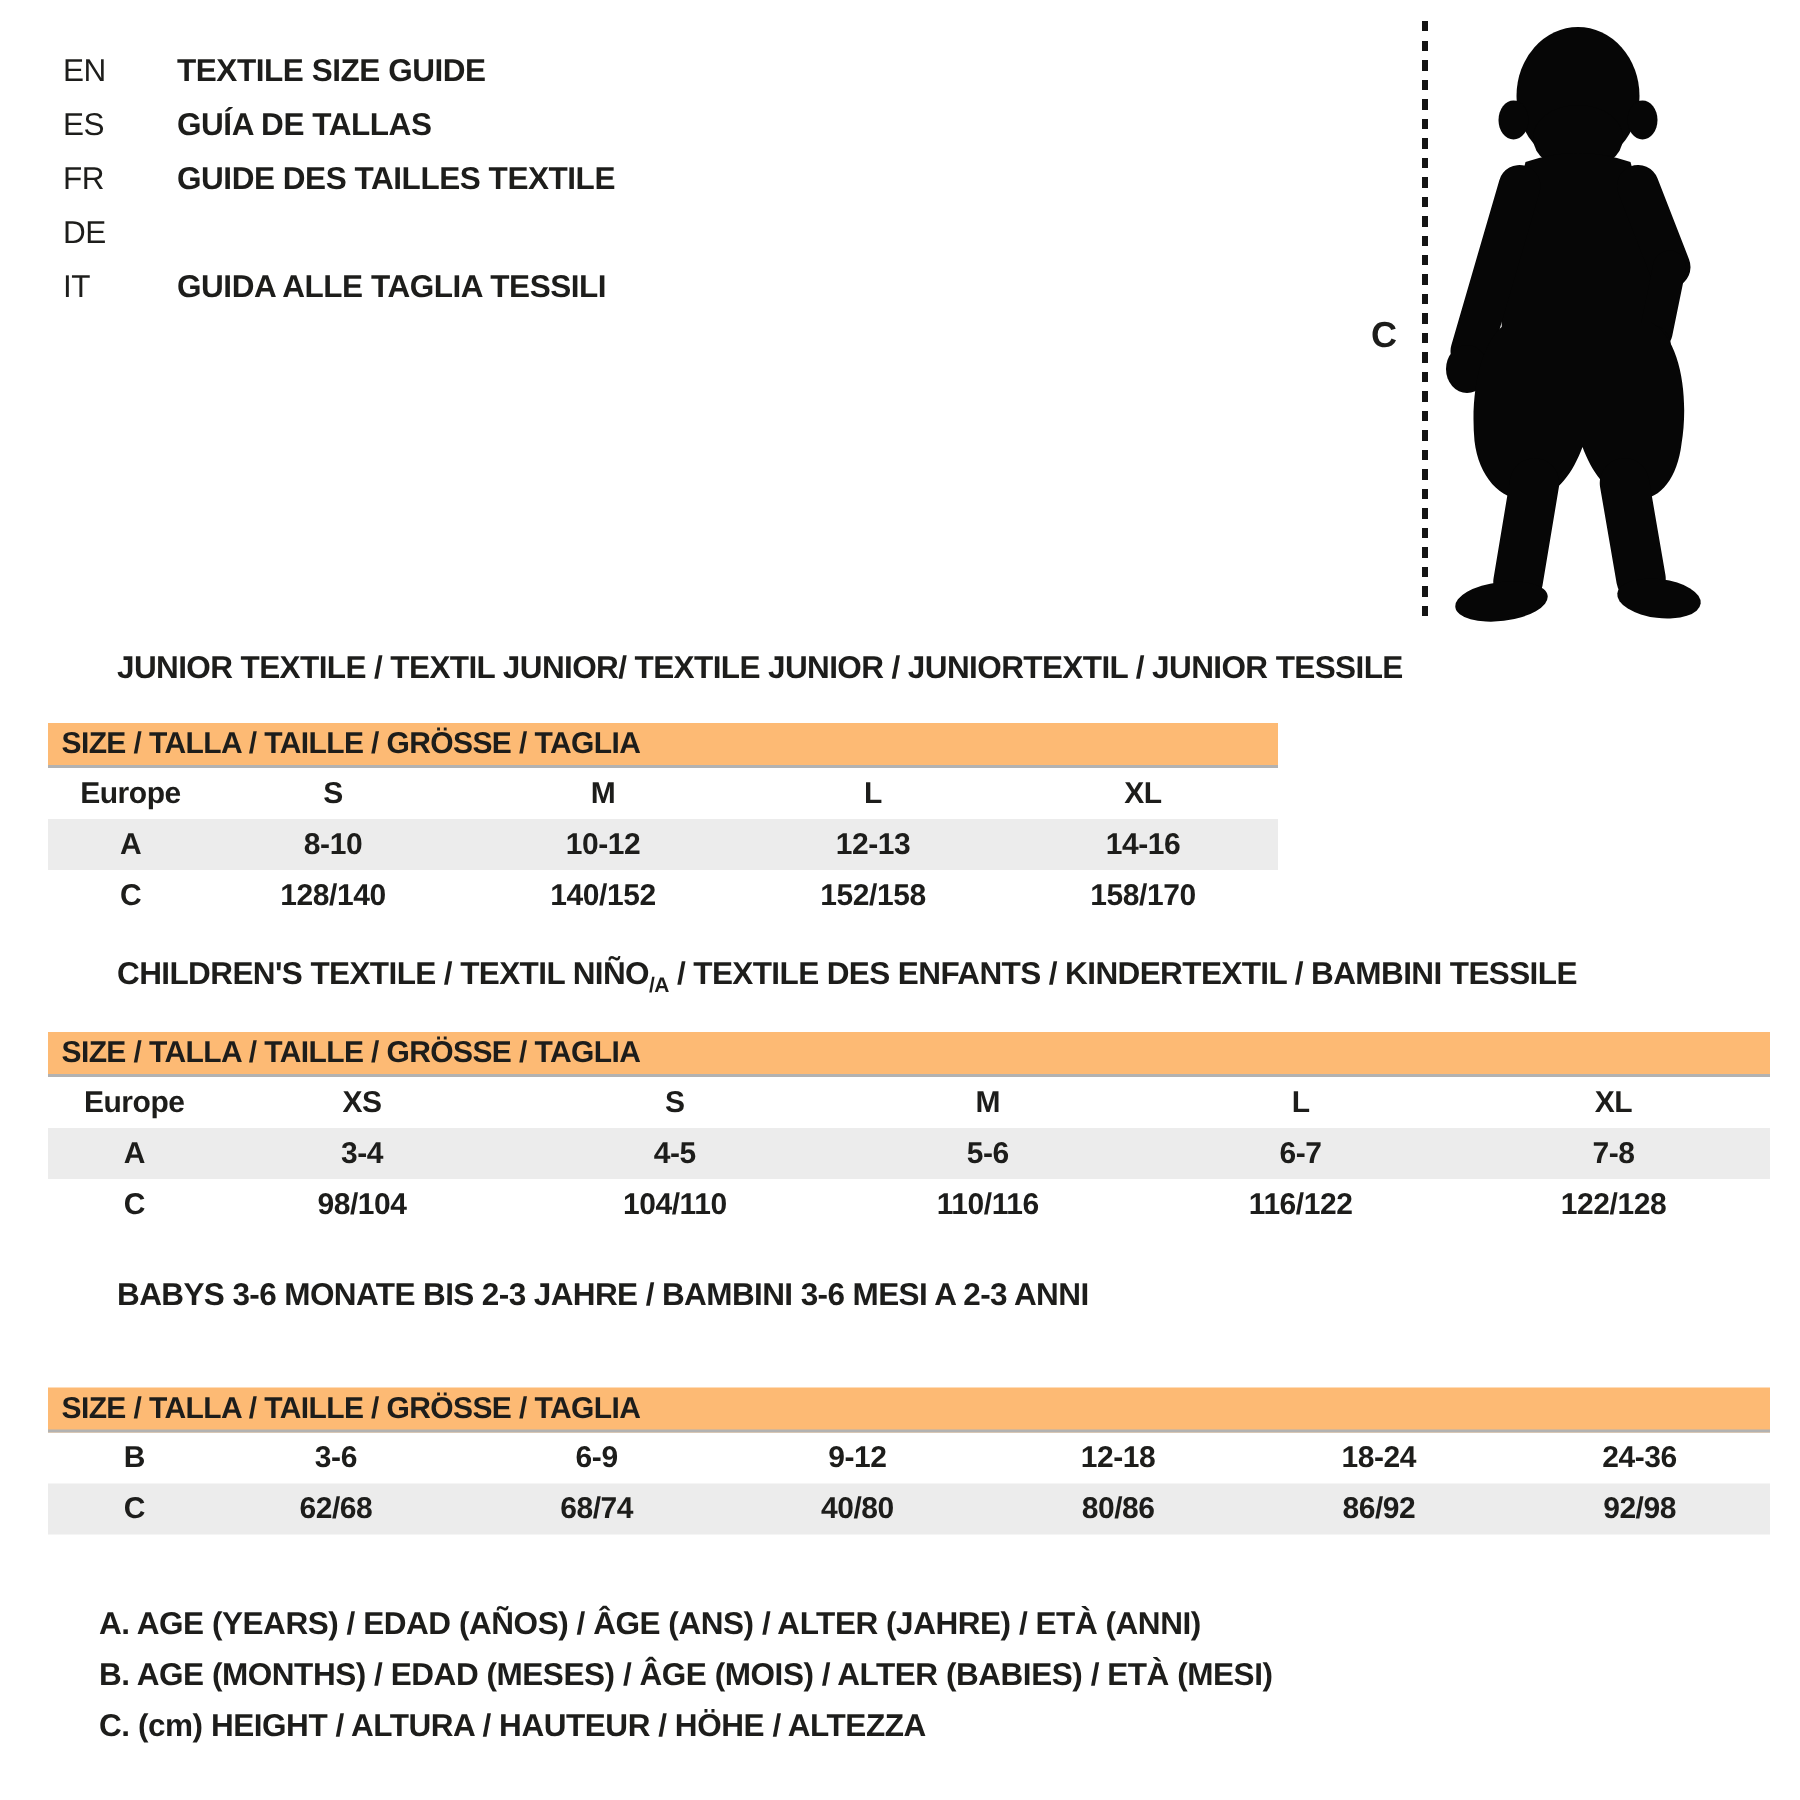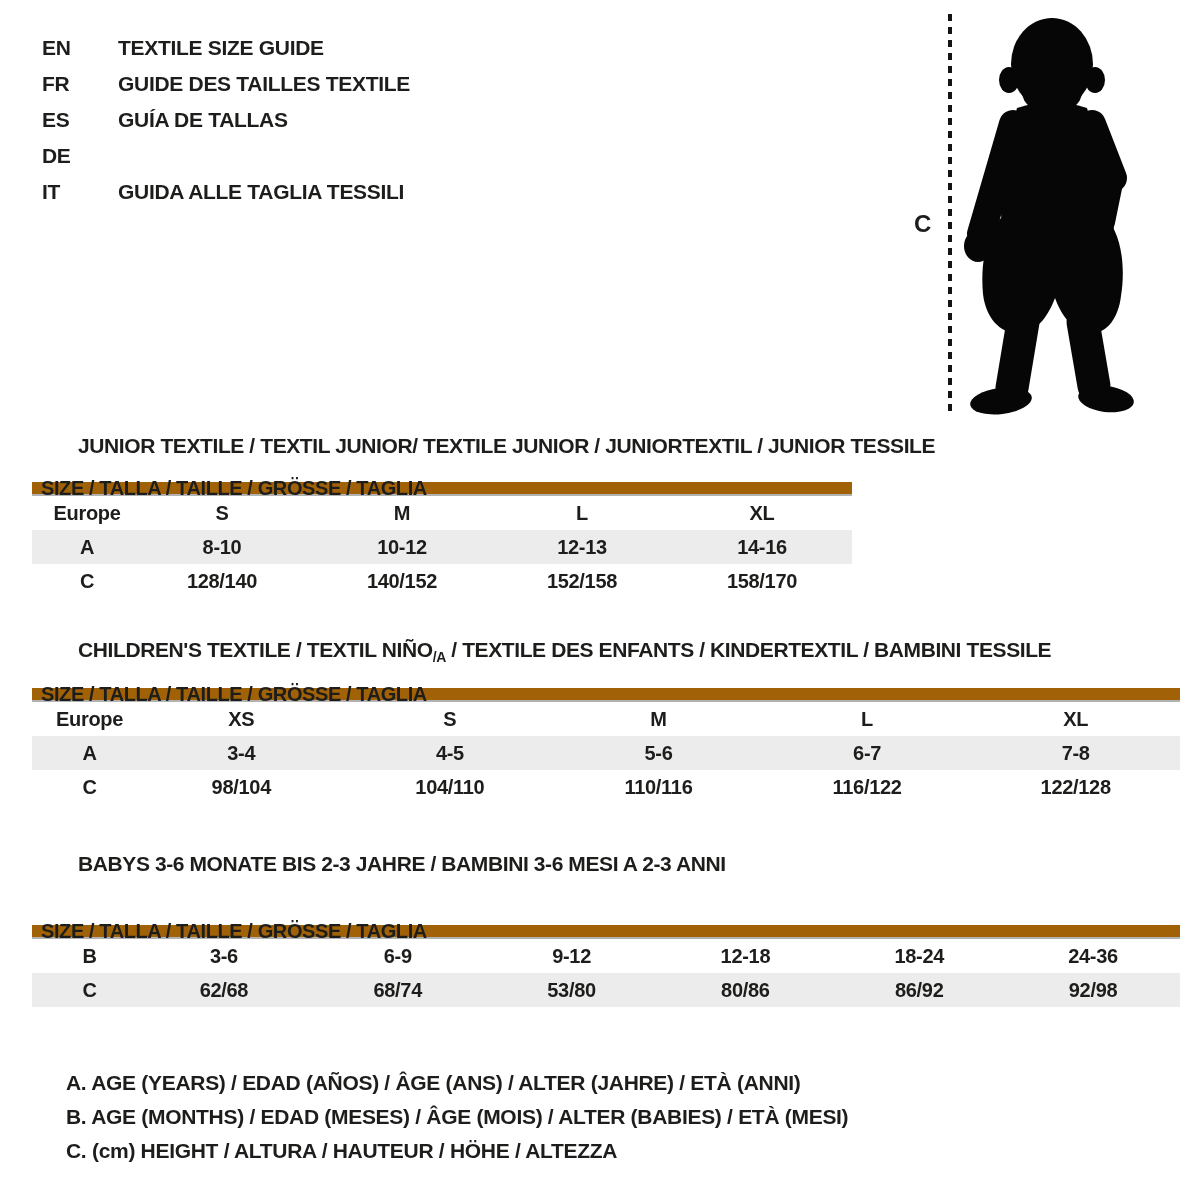--- a/index.html
+++ b/index.html
@@ -4,36 +4,36 @@
 <style>
   html,body{margin:0;padding:0;background:#fff;}
   #page{
     position:relative;width:1200px;height:1200px;background:#ffffff;overflow:hidden;
     font-family:"Liberation Sans","DejaVu Sans",sans-serif;
     color:#1d1d1b;-webkit-font-smoothing:antialiased;
   }
   
   .langs{position:absolute;left:42px;top:30px;}
   .lang-row{display:flex;height:36px;align-items:center;}
-  .lang-code{width:76px;font-weight:700;font-size:21px;letter-spacing:-0.3px;}
+  .lang-code{width:76px;font-weight:400;font-size:21px;letter-spacing:-0.3px;}
   .lang-label{font-weight:700;font-size:21px;letter-spacing:-0.3px;}
   
   .measure-line{
     position:absolute;left:948px;top:14px;width:4px;height:402px;
     background:repeating-linear-gradient(to bottom,#141414 0 7px,transparent 7px 13px);
   }
   .measure-label{position:absolute;left:914px;top:210px;font-weight:700;font-size:24px;}
   .silhouette{position:absolute;left:955px;top:10px;}
   
   .sec-title{position:absolute;left:42px;font-weight:700;font-size:21px;letter-spacing:-0.4px;white-space:nowrap;margin-left:36px;}
   .sub-a{font-size:14px;position:relative;top:5px;}
   
   .sg-table{position:absolute;left:32px;}
   .t-head{
-    height:14px;background:#a16207;border-bottom:2px solid #b2b2b2;
+    height:30px;background:#fdba74;border-bottom:2px solid #b2b2b2;
     display:flex;align-items:center;padding-left:9px;box-sizing:border-box;
     font-weight:700;font-size:20px;letter-spacing:-0.4px;
   }
   .t-row{display:flex;height:34px;align-items:center;font-size:20px;font-weight:700;letter-spacing:-0.3px;}
   .t-row.stripe{background:#ececec;}
   .c-label{box-sizing:border-box;padding-left:10px;text-align:center;}
   .c-val{flex:1;text-align:center;}
   .w1 .c-label{width:100px;}
   .w2 .c-label{width:105px;}
   
@@ -44,26 +44,26 @@
 <body>
 
 <div id="page">
 
   <div class="langs">
     <div class="lang-row">
       <span class="lang-code">EN</span>
       <span class="lang-label">TEXTILE SIZE GUIDE</span>
     </div>
     <div class="lang-row">
+      <span class="lang-code">ES</span>
+      <span class="lang-label">GUÍA DE TALLAS</span>
+    </div>
+    <div class="lang-row">
       <span class="lang-code">FR</span>
       <span class="lang-label">GUIDE DES TAILLES TEXTILE</span>
-    </div>
-    <div class="lang-row">
-      <span class="lang-code">ES</span>
-      <span class="lang-label">GUÍA DE TALLAS</span>
     </div>
     <div class="lang-row">
       <span class="lang-code">DE</span>
     </div>
     <div class="lang-row">
       <span class="lang-code">IT</span>
       <span class="lang-label">GUIDA ALLE TAGLIA TESSILI</span>
     </div>
   </div>
 
@@ -155,21 +155,21 @@
       <span class="c-val">6-9</span>
       <span class="c-val">9-12</span>
       <span class="c-val">12-18</span>
       <span class="c-val">18-24</span>
       <span class="c-val">24-36</span>
     </div>
     <div class="t-row stripe">
       <span class="c-label">C</span>
       <span class="c-val">62/68</span>
       <span class="c-val">68/74</span>
-      <span class="c-val">53/80</span>
+      <span class="c-val">40/80</span>
       <span class="c-val">80/86</span>
       <span class="c-val">86/92</span>
       <span class="c-val">92/98</span>
     </div>
   </div>
 
   <div class="legend">
     <div class="legend-line">A. AGE (YEARS) / EDAD (AÑOS) / ÂGE (ANS) / ALTER (JAHRE) / ETÀ (ANNI)</div>
     <div class="legend-line">B. AGE (MONTHS) / EDAD (MESES) / ÂGE (MOIS) / ALTER (BABIES) / ETÀ (MESI)</div>
     <div class="legend-line">C. (cm) HEIGHT / ALTURA / HAUTEUR / HÖHE / ALTEZZA</div>

